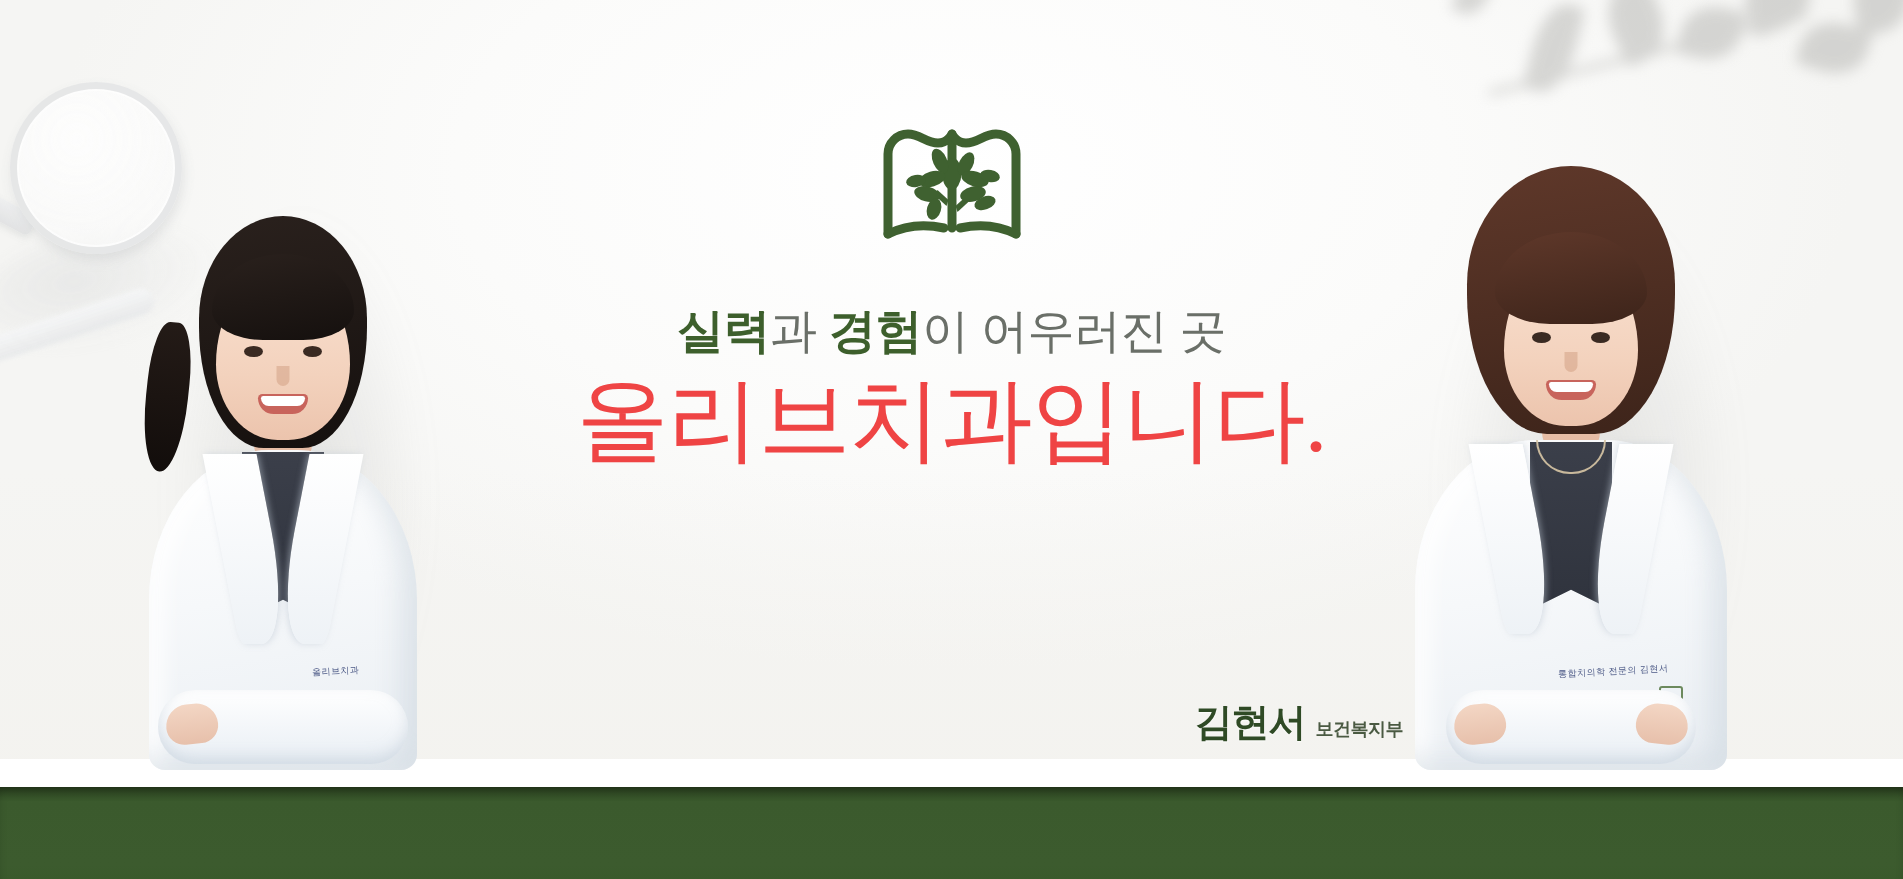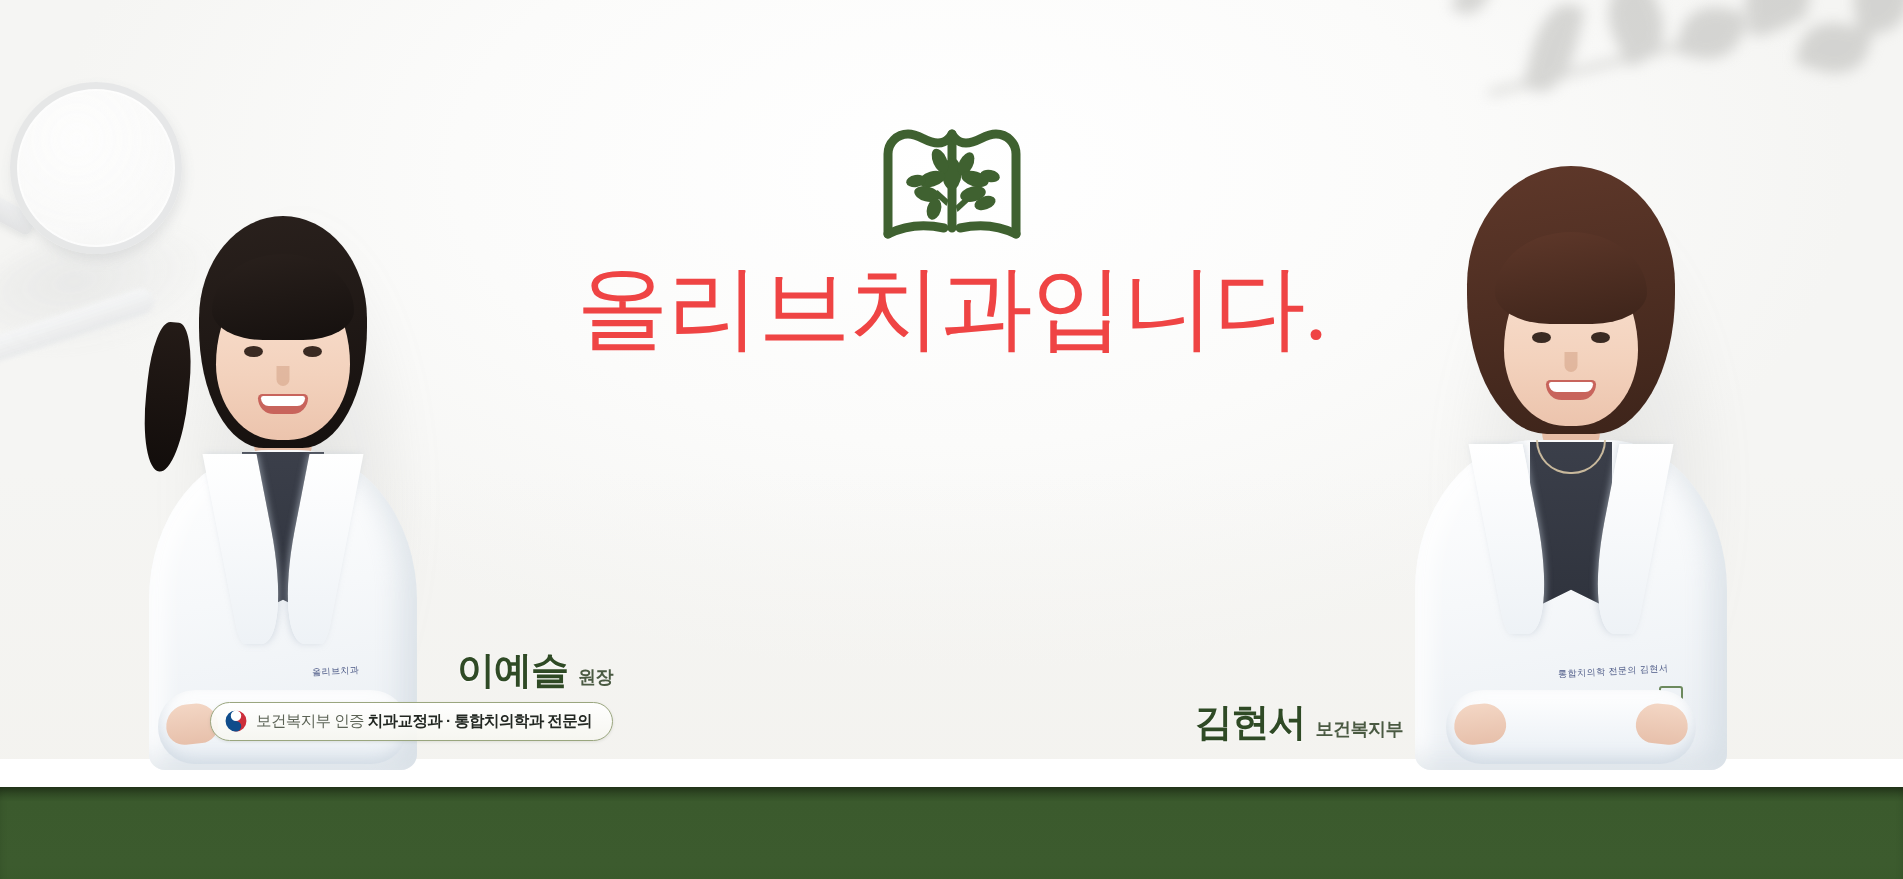--- a/index.html
+++ b/index.html
@@ -509,40 +509,27 @@
         <ellipse cx="49" cy="70" rx="13" ry="7.5" transform="rotate(14 49 70)"></ellipse>
         <ellipse cx="56" cy="85" rx="7" ry="11" transform="rotate(16 56 85)"></ellipse>
 
         <ellipse cx="97" cy="55" rx="14" ry="7.5" transform="rotate(16 97 55)"></ellipse>
         <ellipse cx="112" cy="52" rx="10" ry="6" transform="rotate(10 112 52)"></ellipse>
         <ellipse cx="95" cy="70" rx="13" ry="7.5" transform="rotate(-13 95 70)"></ellipse>
         <ellipse cx="107" cy="79" rx="11" ry="6.5" transform="rotate(-20 107 79)"></ellipse>
       </g>
     </svg>
 
+    <div class="tagline">
+      <span class="hl">실력</span><span>과 </span><span class="hl">경험</span><span>이 어우러진 곳</span>
+    </div>
 
     <div class="headline">올리브치과입니다.</div>
   </div>
 
-  <div class="nameplate left-plate">
-    <div class="name-row">
-      <span class="doctor-name">이예슬</span>
-      <span class="doctor-role">원장</span>
-    </div>
-    <div class="cert-badge">
-      <svg class="taeguk" viewBox="0 0 40 40" aria-hidden="true">
-        <circle cx="20" cy="20" r="19" fill="#ffffff"></circle>
-        <path d="M20 1 A19 19 0 0 1 20 39 A9.5 9.5 0 0 1 20 20 A9.5 9.5 0 0 0 20 1 Z" fill="#cd2e3a"></path>
-        <path d="M20 39 A19 19 0 0 1 20 1 A9.5 9.5 0 0 0 20 20 A9.5 9.5 0 0 1 20 39 Z" fill="#0f4c8b"></path>
-      </svg>
-      <span class="cert-text">
-        <span class="light">보건복지부 인증 </span><span class="strong">치과교정과 · 통합치의학과 전문의</span>
-      </span>
-    </div>
-  </div>
 
   <div class="nameplate right-plate">
     <div class="name-row">
       <span class="doctor-name">김현서</span>
       <span class="doctor-role">보건복지부</span>
     </div>
   </div>
 
   <div class="bottom-gap"></div>
   <div class="bottom-bar"></div>

